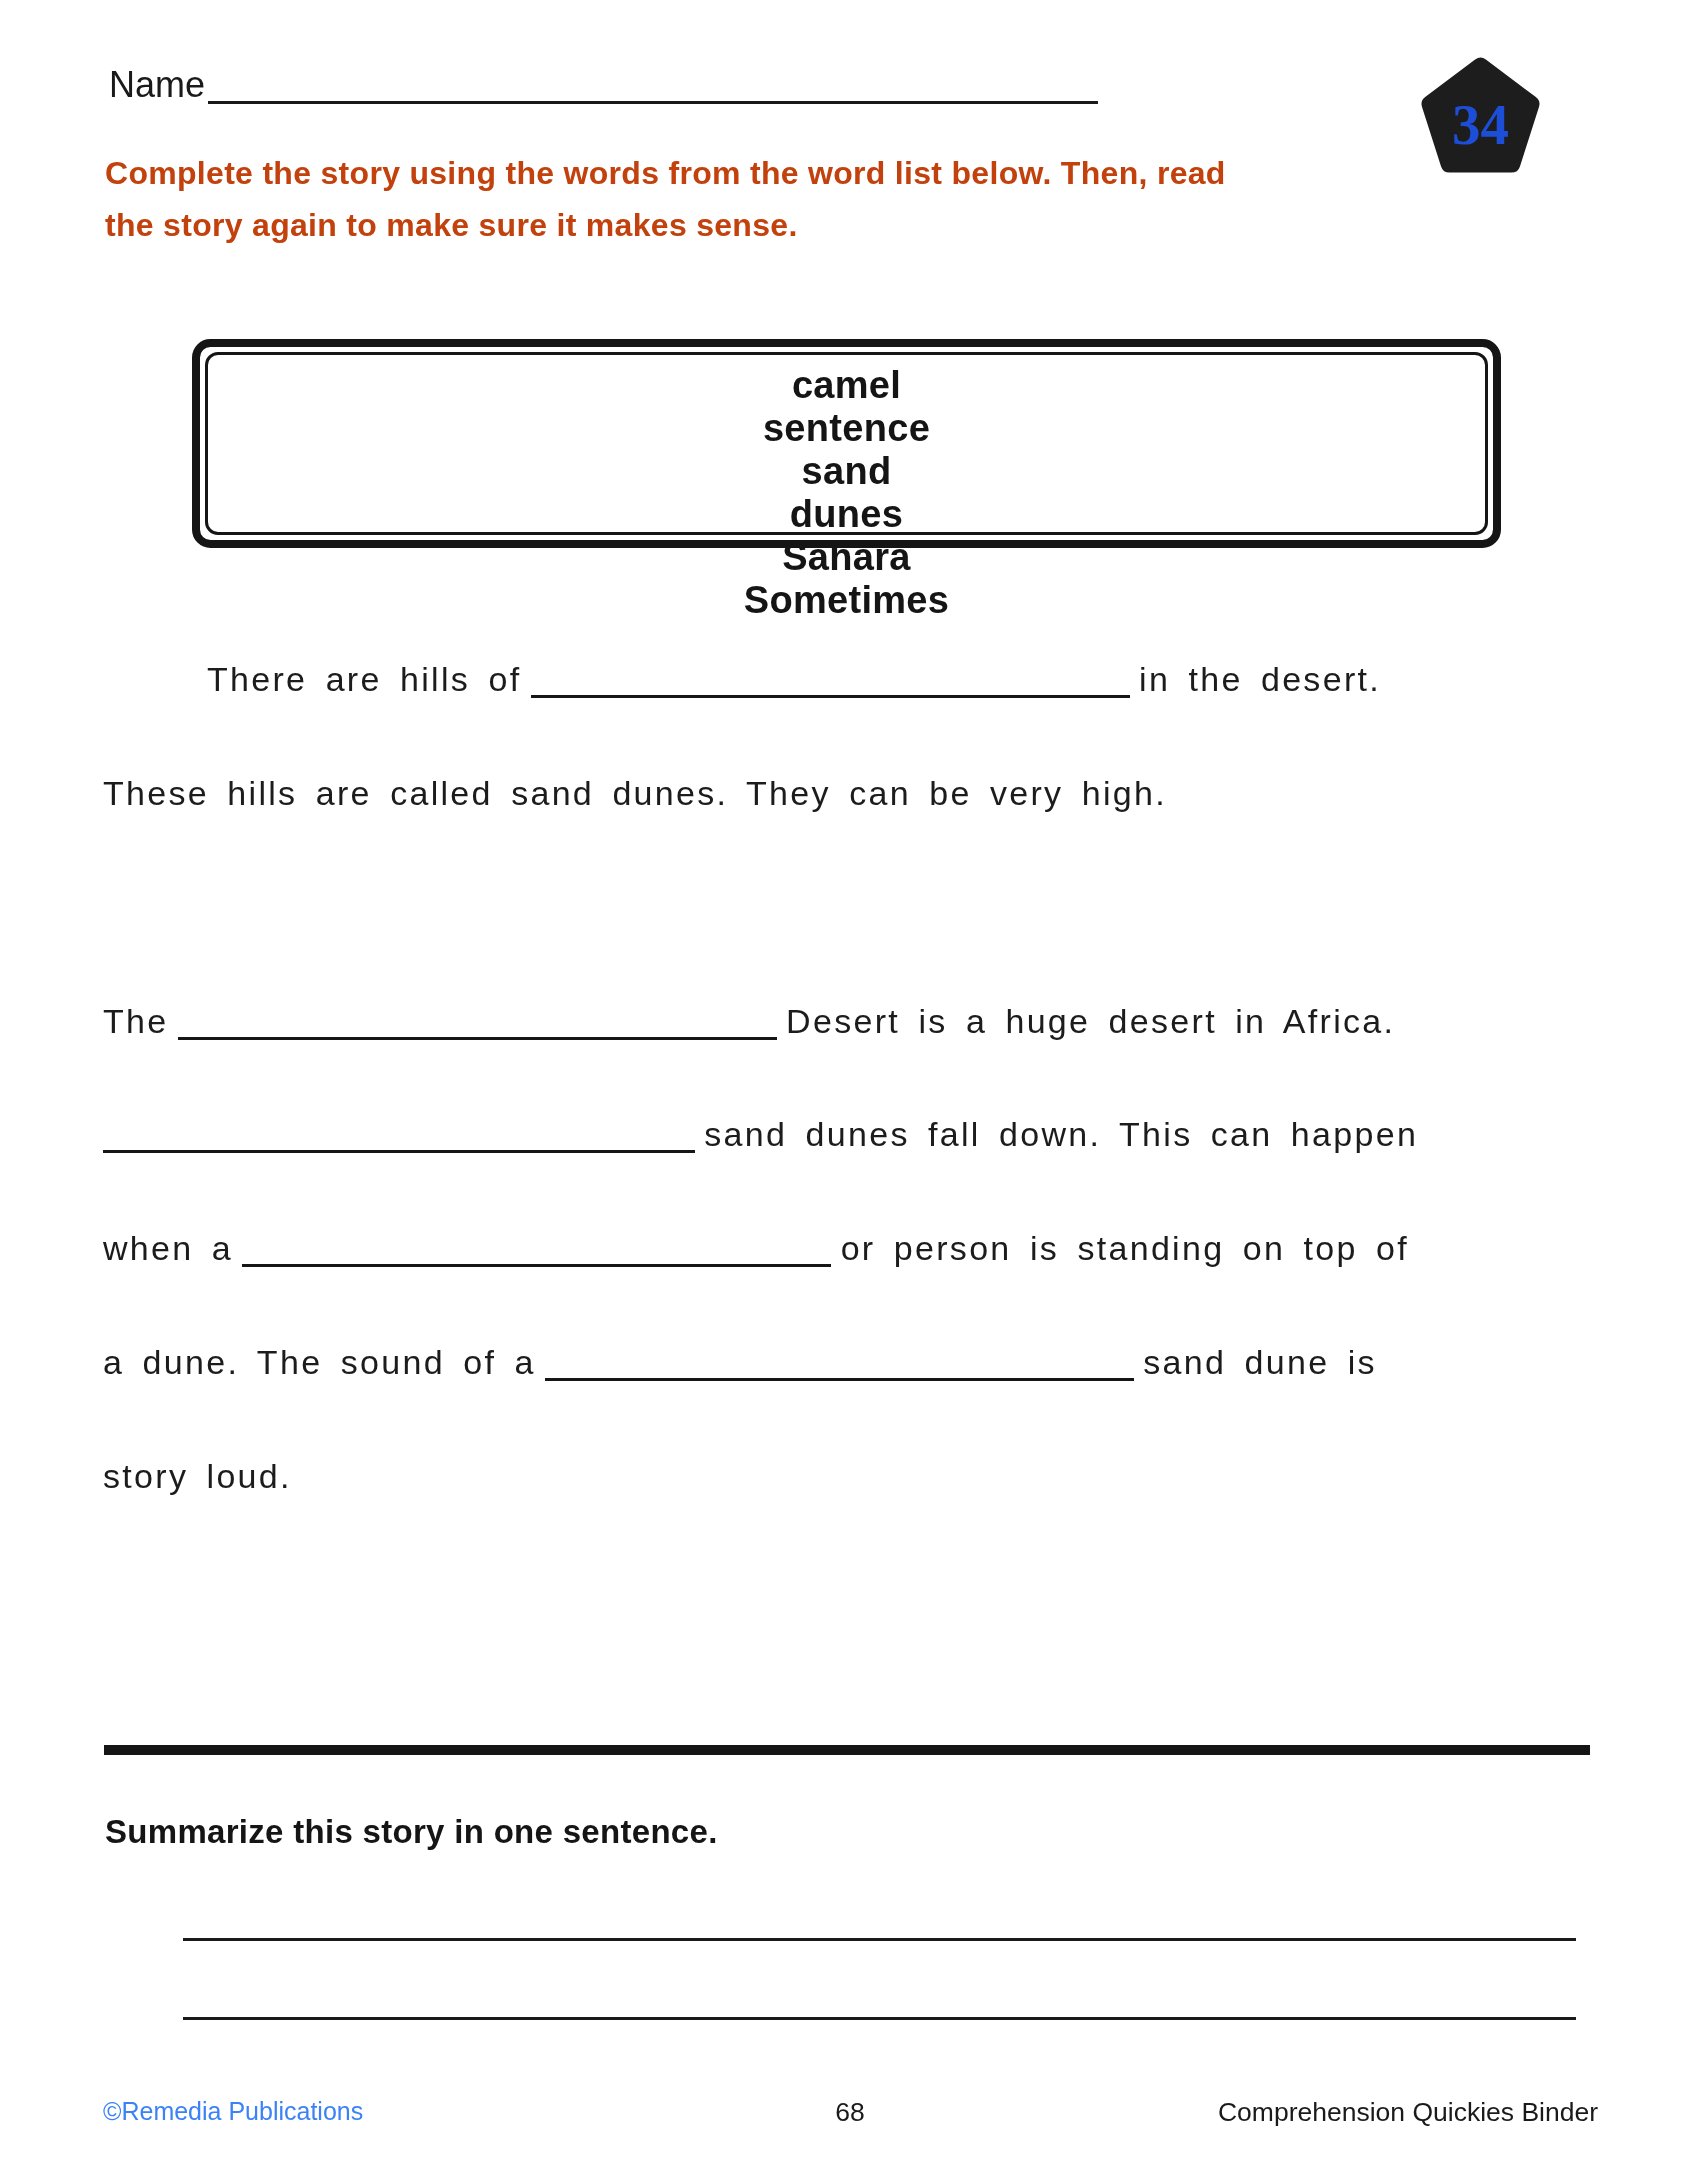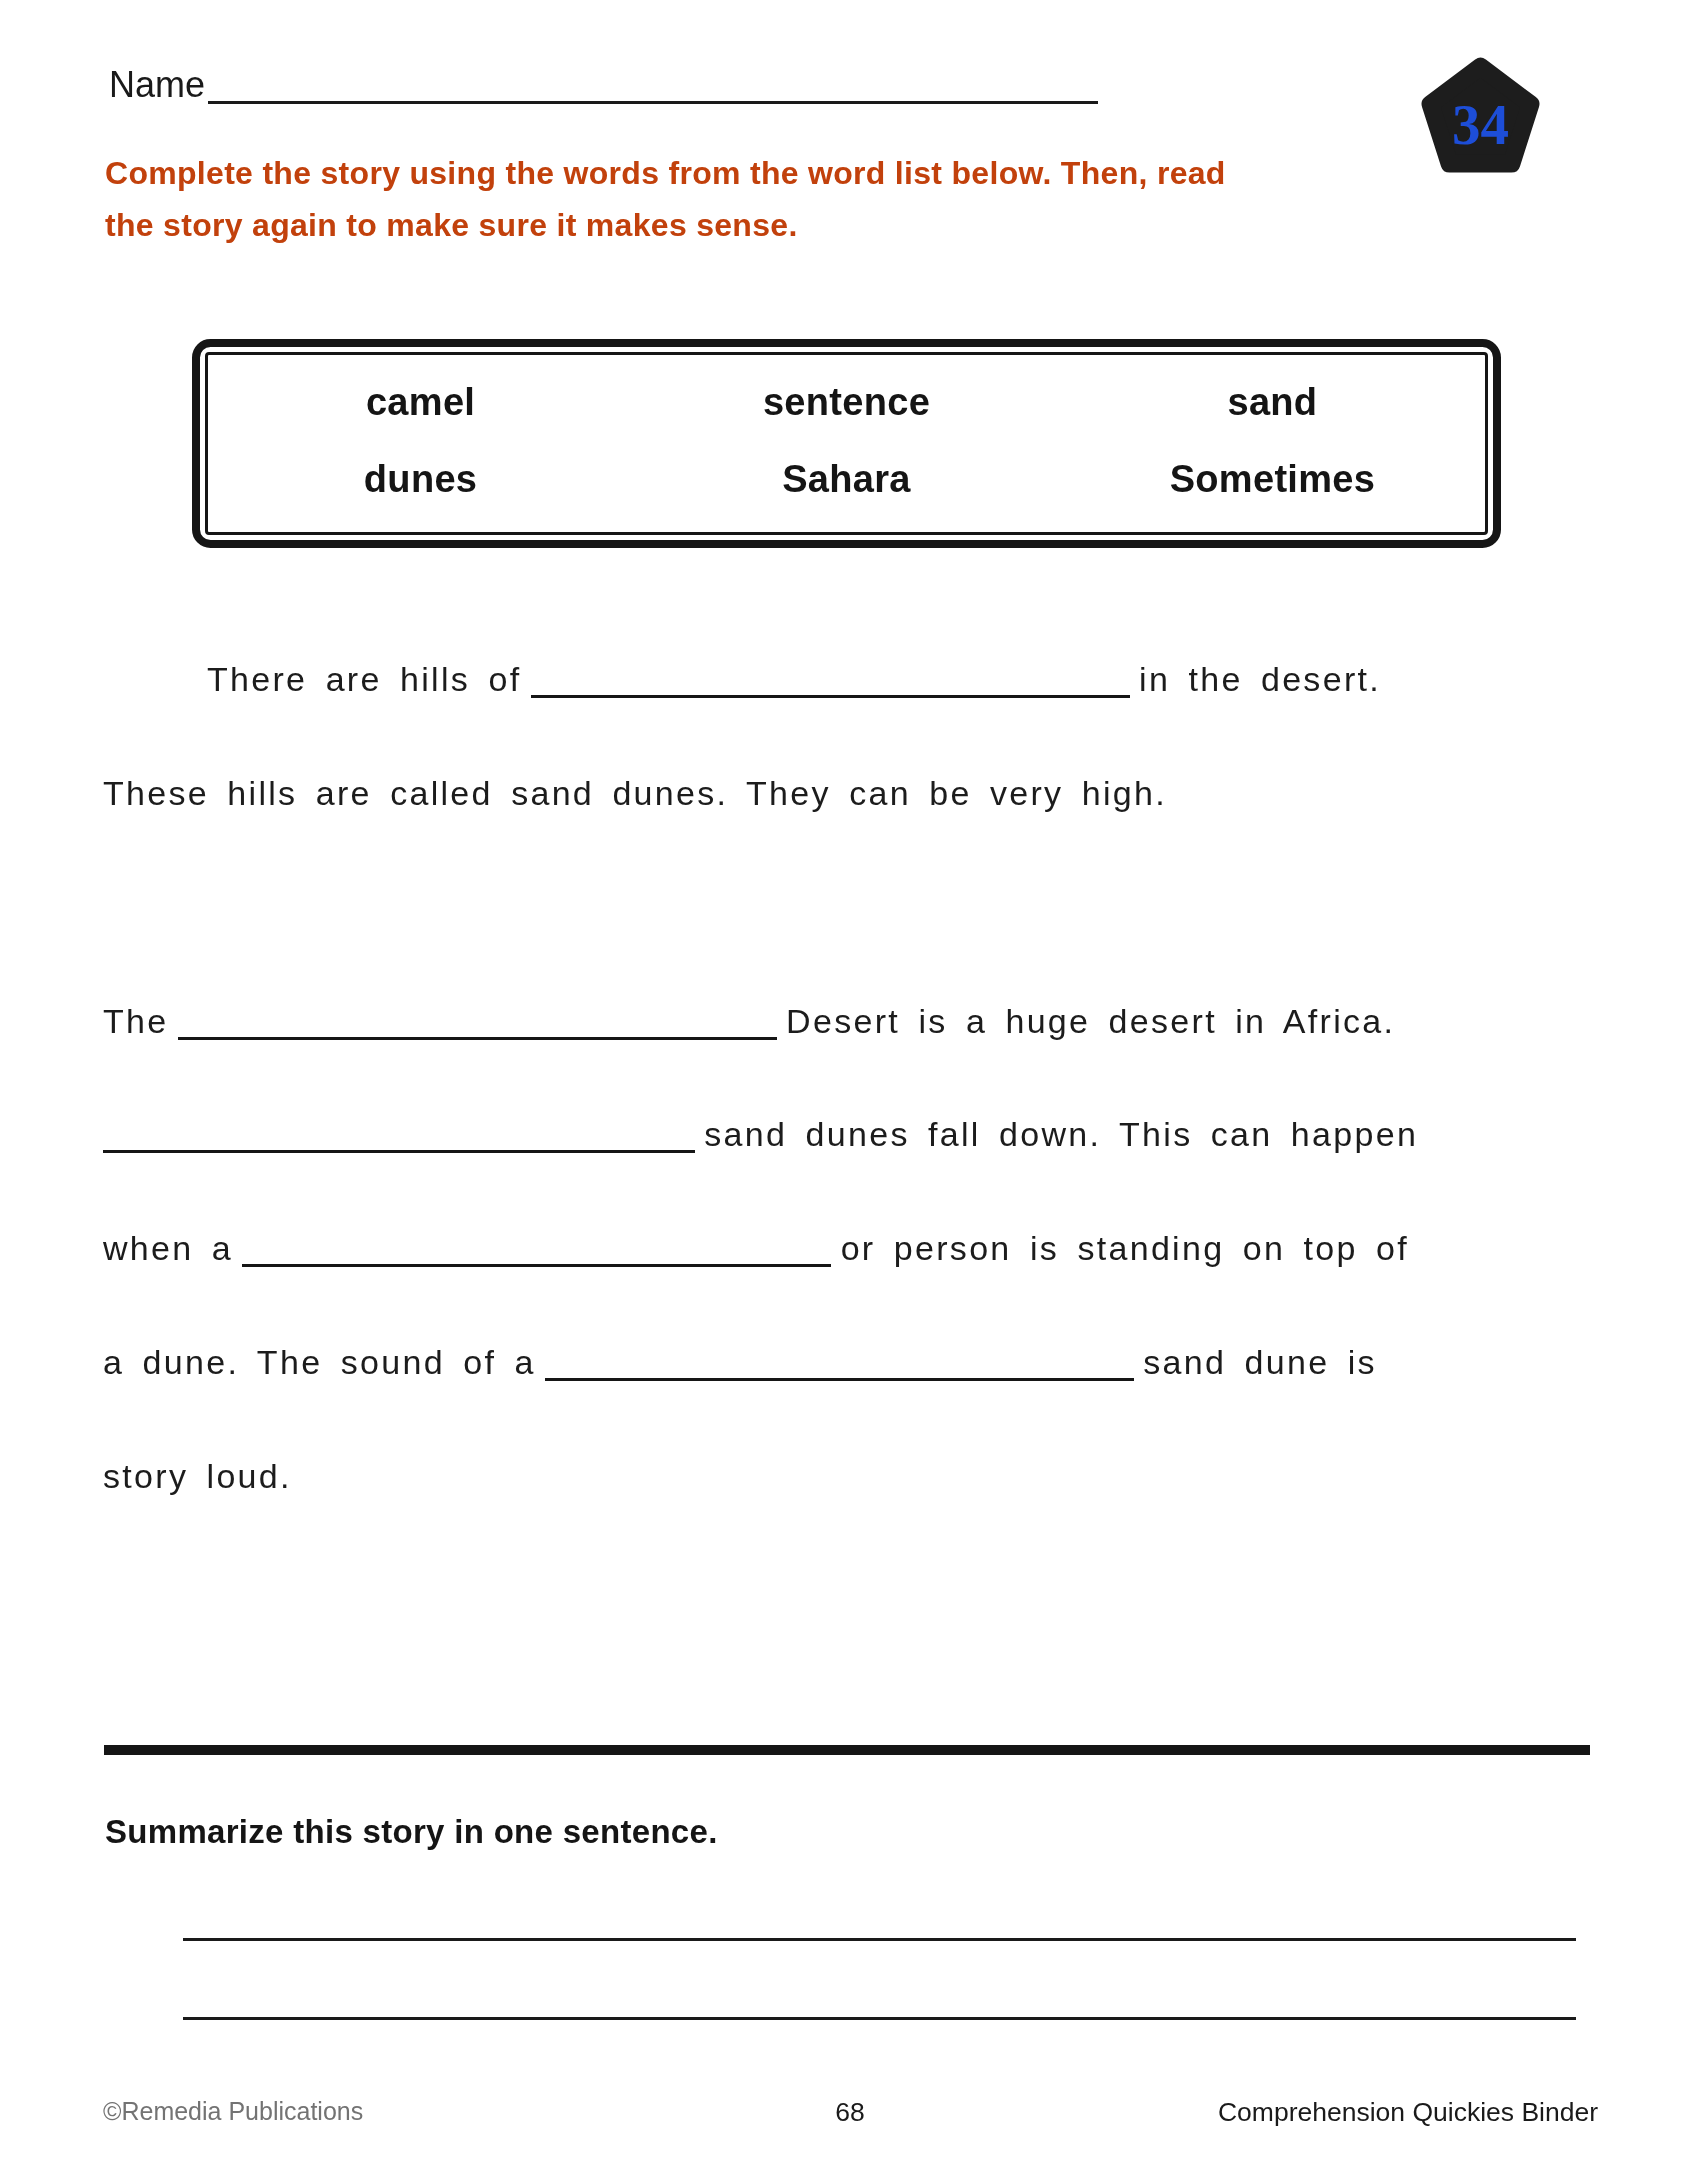--- a/index.html
+++ b/index.html
@@ -44,23 +44,23 @@
   
   .word-box {
     position: absolute; left: 192px; top: 339px;
     width: 1309px; height: 209px;
     border: 8.6px solid #151515; border-radius: 18.5px;
     padding: 4.6px;
     background: #ffffff;
   }
   .word-box-inner {
     width: 100%; height: 100%;
-    border: 3.3px solid #151515; border-radius: 4px;
+    border: 3.3px solid #151515; border-radius: 13px;
     display: grid;
-    grid-template-columns: 1fr 1fr 1fr;
+    grid-template-columns: 1fr;
     grid-template-rows: 1fr 1fr;
     align-items: center;
     padding: 9.3px 0 14.6px 0;
   }
   .word-box-inner .word {
     text-align: center;
     font-size: 38px; font-weight: bold; color: #151515;
     letter-spacing: 0.3px;
   }
 
@@ -90,21 +90,21 @@
   .write-line {
     position: absolute; left: 183px;
     width: 1393px; height: 2.6px; background: #1a1a1a;
   }
   .write-line.l1 { top: 1938px; }
   .write-line.l2 { top: 2017px; }
 
   
   .footer-left {
     position: absolute; left: 103px; top: 2097px;
-    font-size: 25px; color: #737373;
+    font-size: 25px; color: #3b82f6;
   }
   .footer-page {
     position: absolute; left: 817px; top: 2097px; width: 66px;
     text-align: center; font-size: 26.5px; color: #1a1a1a;
   }
   .footer-right {
     position: absolute; right: 89px; top: 2097px;
     font-size: 26.5px; color: #1a1a1a;
   }
 </style>

